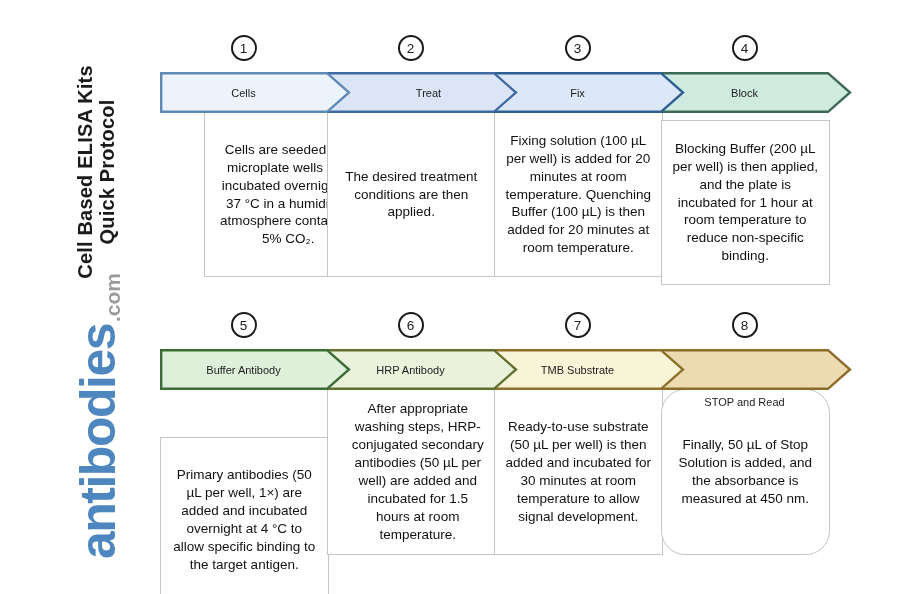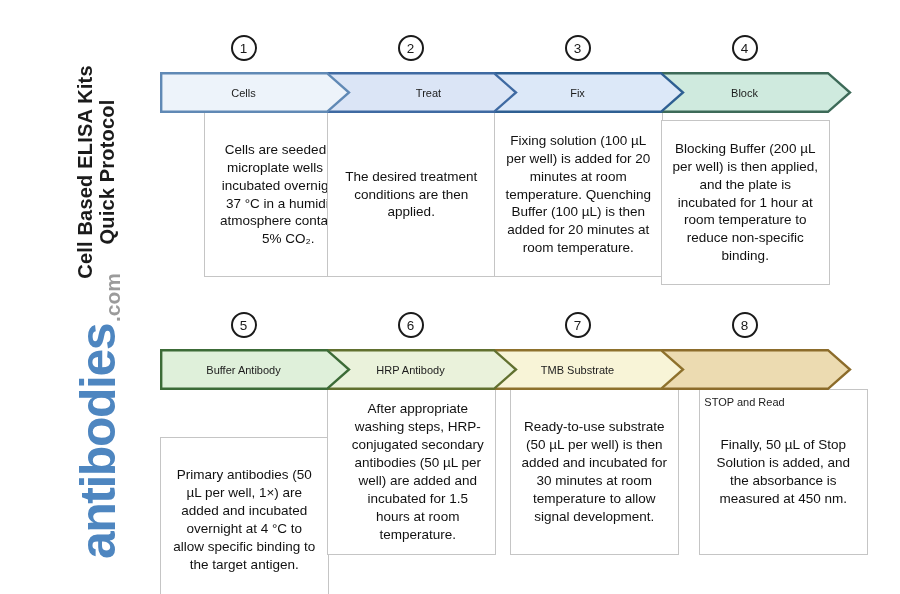--- a/index.html
+++ b/index.html
@@ -128,20 +128,20 @@
   <div class="banner-label" style="left:327px;top:349px;">HRP Antibody</div>
   <div class="banner-label" style="left:494px;top:349px;">TMB Substrate</div>
   <div class="banner-label" style="left:661px;top:349px;margin-top:32px;">STOP and Read</div>
 
   <div class="box r2-box" style="left:160px;margin-top:48px;">
     <p>Primary antibodies (50 µL per well, 1×) are added and incubated overnight at 4 °C to allow specific binding to the target antigen.</p>
   </div>
   <div class="box r2-box" style="left:327px;padding-left:22px;">
     <p>After appropriate washing steps, HRP-conjugated secondary antibodies (50 µL per well) are added and incubated for 1.5 hours at room temperature.</p>
   </div>
-  <div class="box r2-box" style="left:494px;margin-left:16px;">
+  <div class="box r2-box" style="left:494px;">
     <p>Ready-to-use substrate (50 µL per well) is then added and incubated for 30 minutes at room temperature to allow signal development.</p>
   </div>
-  <div class="box r2-box" style="left:699px;">
+  <div class="box r2-box" style="left:661px;border-radius:24px;">
     <p>Finally, 50 µL of Stop Solution is added, and the absorbance is measured at 450 nm.</p>
   </div>
 
 </div>
 
 </body></html>

